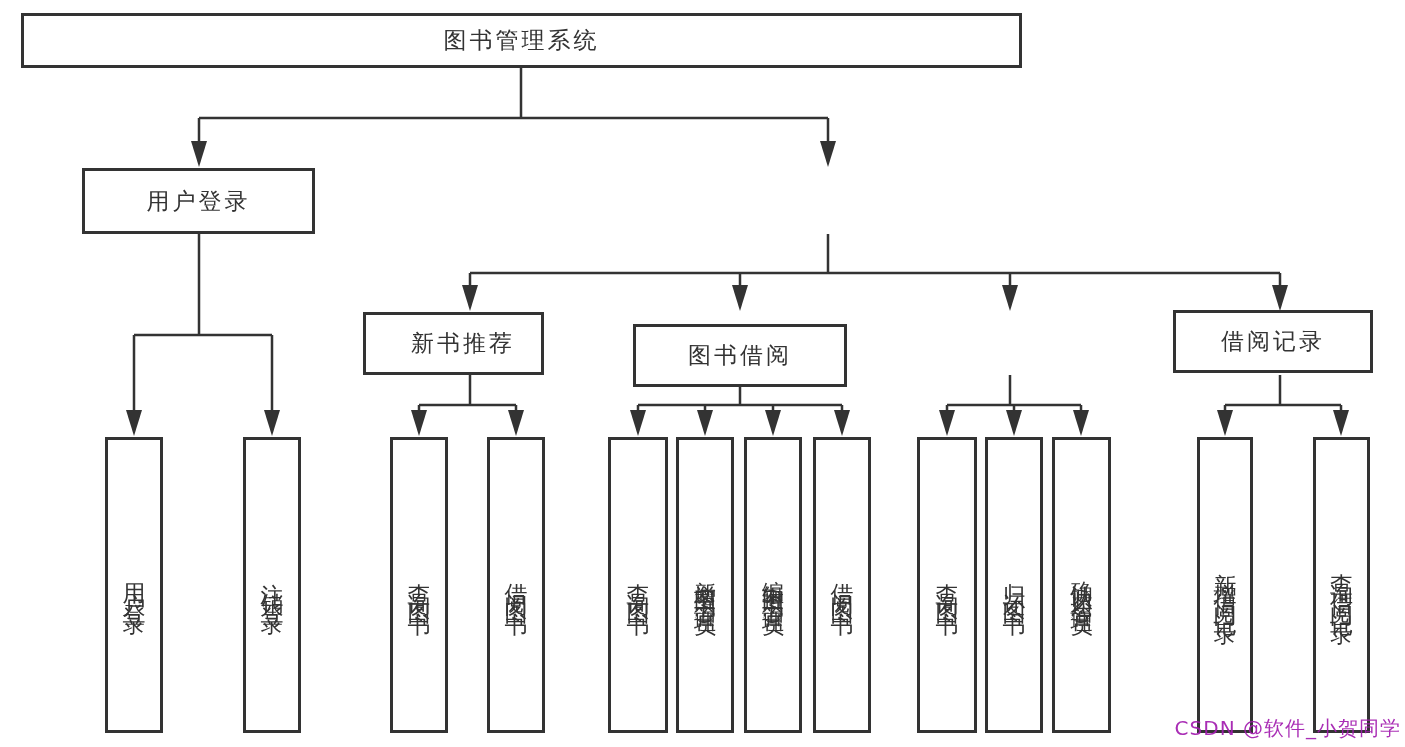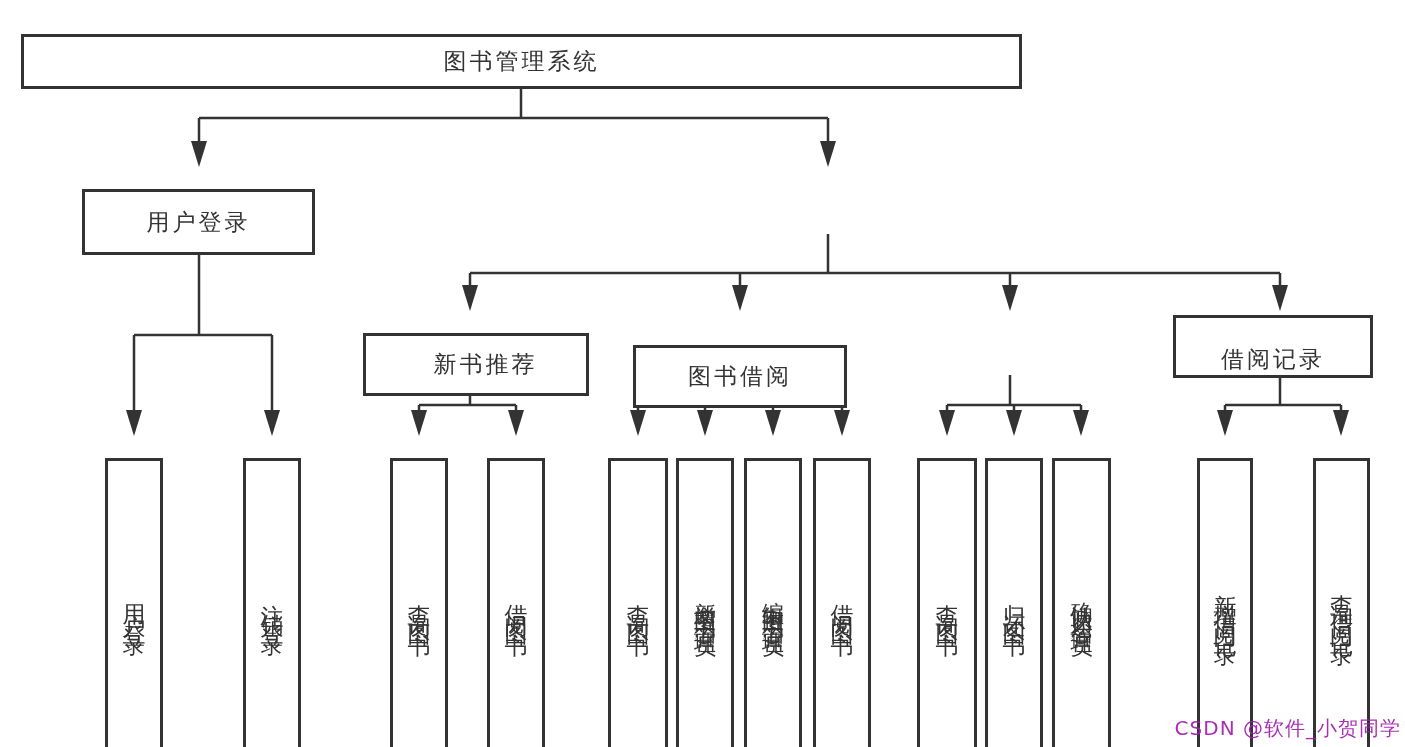--- a/index.html
+++ b/index.html
@@ -7,21 +7,20 @@
     position:relative;width:1405px;height:747px;background:#ffffff;
     font-family:"DejaVu Sans",sans-serif;overflow:hidden;
   }
   #wires{position:absolute;left:0;top:0;width:1405px;height:747px;}
   .ln{stroke:#333333;stroke-width:2.5;fill:none;}
   .ar{fill:#333333;stroke:none;}
   .node{
     position:absolute;box-sizing:border-box;border:3px solid #333333;
     background:#ffffff;display:flex;align-items:center;justify-content:center;
     color:#333333;
-    margin-top:21px;
   }
   .h-label{font-size:23px;letter-spacing:3px;white-space:nowrap;color:#333333;}
   .v-label{
     writing-mode:vertical-rl;text-orientation:mixed;
     font-size:23px;letter-spacing:10px;white-space:nowrap;color:#333333;
     line-height:1;
   }
   .v-label.long{letter-spacing:5px;font-size:22px;}
   
   .leaf{top:437px;height:296px;width:58px;}
@@ -80,27 +79,27 @@
   </svg>
 
   <div class="node" style="left:21px;top:13px;width:1001px;height:55px;">
     <span class="h-label">图书管理系统</span>
   </div>
 
   <div class="node" style="left:82px;top:168px;width:233px;height:66px;">
     <span class="h-label">用户登录</span>
   </div>
 
-  <div class="node" style="left:363px;top:312px;width:226px;height:63px;padding-left:19px;">
+  <div class="node" style="left:363px;top:312px;width:181px;height:63px;padding-left:19px;">
     <span class="h-label">新书推荐</span>
   </div>
   <div class="node" style="left:633px;top:324px;width:214px;height:63px;">
     <span class="h-label">图书借阅</span>
   </div>
-  <div class="node" style="left:1173px;top:294px;width:200px;height:63px;align-items:flex-end;">
+  <div class="node" style="left:1173px;top:310px;width:200px;height:63px;">
     <span class="h-label">借阅记录</span>
   </div>
 
   <div class="node leaf" style="left:105px;">
     <span class="v-label">用户登录</span>
   </div>
   <div class="node leaf" style="left:243px;">
     <span class="v-label">注销登录</span>
   </div>
 

